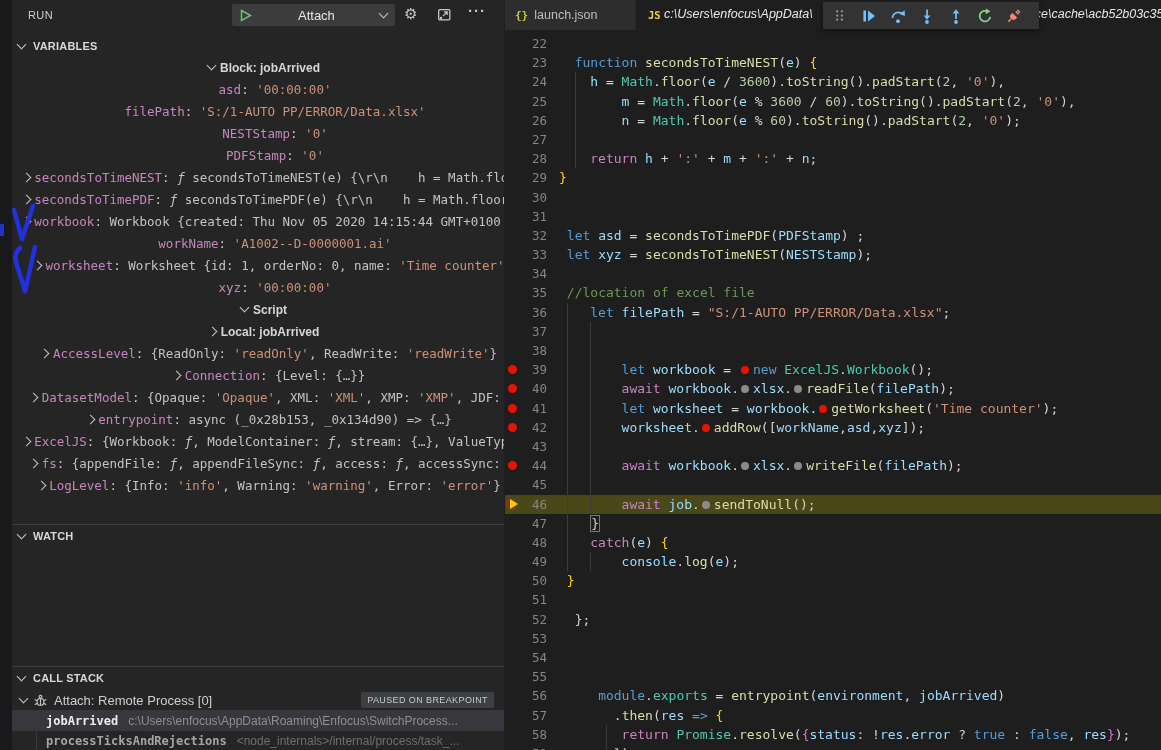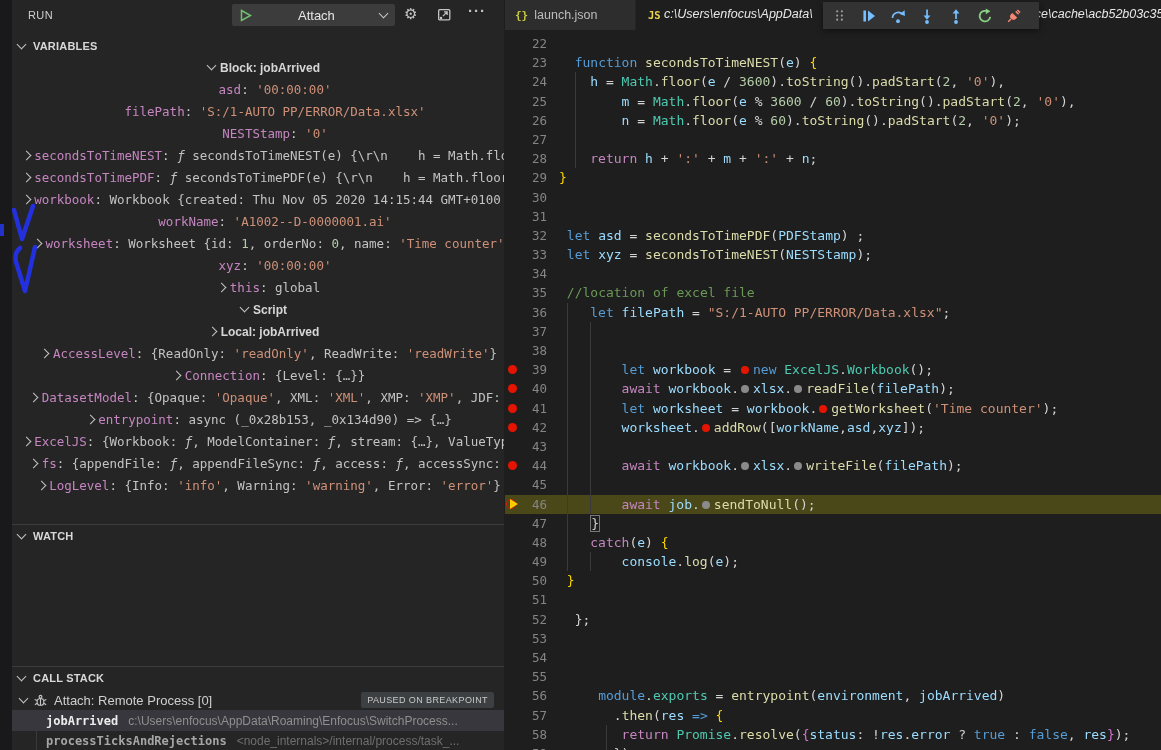--- a/index.html
+++ b/index.html
@@ -134,27 +134,27 @@
 
     <div class="abs sect-head" style="top:36px;left:0;width:492px;">
       <span class="chev open"></span>
       <span class="sect-label">VARIABLES</span>
     </div>
     <div class="abs var-rows" id="var-rows">
         <div class="vrow" style="padding-left: 8px;"><span class="tw"><span class="chev open"></span></span><span><span class="vk-lbl">Block: jobArrived</span></span></div>
         <div class="vrow" style="padding-left: 18px;"><span class="tw"></span><span><span class="vk-pn">asd</span><span class="vk-pc">: </span><span class="vk-s">'00:00:00'</span></span></div>
         <div class="vrow" style="padding-left: 18px;"><span class="tw"></span><span><span class="vk-pn">filePath</span><span class="vk-pc">: </span><span class="vk-s">'S:/1-AUTO PP/ERROR/Data.xlsx'</span></span></div>
         <div class="vrow" style="padding-left: 18px;"><span class="tw"></span><span><span class="vk-pn">NESTStamp</span><span class="vk-pc">: </span><span class="vk-s">'0'</span></span></div>
+        <div class="vrow" style="padding-left: 18px;"><span class="tw"></span><span><span class="vk-pn">PDFStamp</span><span class="vk-pc">: </span><span class="vk-s">'0'</span></span></div>
         <div class="vrow" style="padding-left: 18px;"><span class="tw"><span class="chev closed"></span></span><span><span class="vk-pn">secondsToTimeNEST</span><span class="vk-pc">: </span><span class="vk-fi">ƒ</span><span class="vk-pv"> secondsToTimeNEST(e) {\r\n    h = Math.flo…</span></span></div>
         <div class="vrow" style="padding-left: 18px;"><span class="tw"><span class="chev closed"></span></span><span><span class="vk-pn">secondsToTimePDF</span><span class="vk-pc">: </span><span class="vk-fi">ƒ</span><span class="vk-pv"> secondsToTimePDF(e) {\r\n    h = Math.floor…</span></span></div>
         <div class="vrow" style="padding-left: 18px;"><span class="tw"><span class="chev closed"></span></span><span><span class="vk-pn">workbook</span><span class="vk-pc">: </span><span class="vk-pv">Workbook {created: Thu Nov 05 2020 14:15:44 GMT+0100 …</span></span></div>
         <div class="vrow" style="padding-left: 18px;"><span class="tw"></span><span><span class="vk-pn">workName</span><span class="vk-pc">: </span><span class="vk-s">'A1002--D-0000001.ai'</span></span></div>
         <div class="vrow" style="padding-left: 18px;"><span class="tw"><span class="chev closed"></span></span><span><span class="vk-pn">worksheet</span><span class="vk-pc">: </span><span class="vk-pv">Worksheet {id: </span><span class="vk-num">1</span><span class="vk-pv">, orderNo: </span><span class="vk-num">0</span><span class="vk-pv">, name: </span><span class="vk-s">'Time counter'</span></span></div>
         <div class="vrow" style="padding-left: 18px;"><span class="tw"></span><span><span class="vk-pn">xyz</span><span class="vk-pc">: </span><span class="vk-s">'00:00:00'</span></span></div>
-        <div class="vrow" style="padding-left: 18px;"><span class="tw"><span class="chev closed"></span></span><span><span class="vk-pn">this</span><span class="vk-pc">: </span><span class="vk-pv">global</span></span></div>
         <div class="vrow" style="padding-left: 8px;"><span class="tw"><span class="chev open"></span></span><span><span class="vk-lbl">Script</span></span></div>
         <div class="vrow" style="padding-left: 8px;"><span class="tw"><span class="chev closed"></span></span><span><span class="vk-lbl">Local: jobArrived</span></span></div>
         <div class="vrow" style="padding-left: 18px;"><span class="tw"><span class="chev closed"></span></span><span><span class="vk-pn">AccessLevel</span><span class="vk-pc">: </span><span class="vk-pv">{ReadOnly: </span><span class="vk-s">'readOnly'</span><span class="vk-pv">, ReadWrite: </span><span class="vk-s">'readWrite'</span><span class="vk-pv">}</span></span></div>
         <div class="vrow" style="padding-left: 18px;"><span class="tw"><span class="chev closed"></span></span><span><span class="vk-pn">Connection</span><span class="vk-pc">: </span><span class="vk-pv">{Level: {…}}</span></span></div>
         <div class="vrow" style="padding-left: 18px;"><span class="tw"><span class="chev closed"></span></span><span><span class="vk-pn">DatasetModel</span><span class="vk-pc">: </span><span class="vk-pv">{Opaque: </span><span class="vk-s">'Opaque'</span><span class="vk-pv">, XML: </span><span class="vk-s">'XML'</span><span class="vk-pv">, XMP: </span><span class="vk-s">'XMP'</span><span class="vk-pv">, JDF: </span></span></div>
         <div class="vrow" style="padding-left: 18px;"><span class="tw"><span class="chev closed"></span></span><span><span class="vk-pn">entrypoint</span><span class="vk-pc">: </span><span class="vk-pv">async (_0x28b153, _0x134d90) =&gt; {…}</span></span></div>
         <div class="vrow" style="padding-left: 18px;"><span class="tw"><span class="chev closed"></span></span><span><span class="vk-pn">ExcelJS</span><span class="vk-pc">: </span><span class="vk-pv">{Workbook: </span><span class="vk-fi">ƒ</span><span class="vk-pv">, ModelContainer: </span><span class="vk-fi">ƒ</span><span class="vk-pv">, stream: {…}, ValueTyp…</span></span></div>
         <div class="vrow" style="padding-left: 18px;"><span class="tw"><span class="chev closed"></span></span><span><span class="vk-pn">fs</span><span class="vk-pc">: </span><span class="vk-pv">{appendFile: </span><span class="vk-fi">ƒ</span><span class="vk-pv">, appendFileSync: </span><span class="vk-fi">ƒ</span><span class="vk-pv">, access: </span><span class="vk-fi">ƒ</span><span class="vk-pv">, accessSync: </span></span></div>
         <div class="vrow" style="padding-left: 18px;"><span class="tw"><span class="chev closed"></span></span><span><span class="vk-pn">LogLevel</span><span class="vk-pc">: </span><span class="vk-pv">{Info: </span><span class="vk-s">'info'</span><span class="vk-pv">, Warning: </span><span class="vk-s">'warning'</span><span class="vk-pv">, Error: </span><span class="vk-s">'error'</span><span class="vk-pv">}</span></span></div>
       </div>

